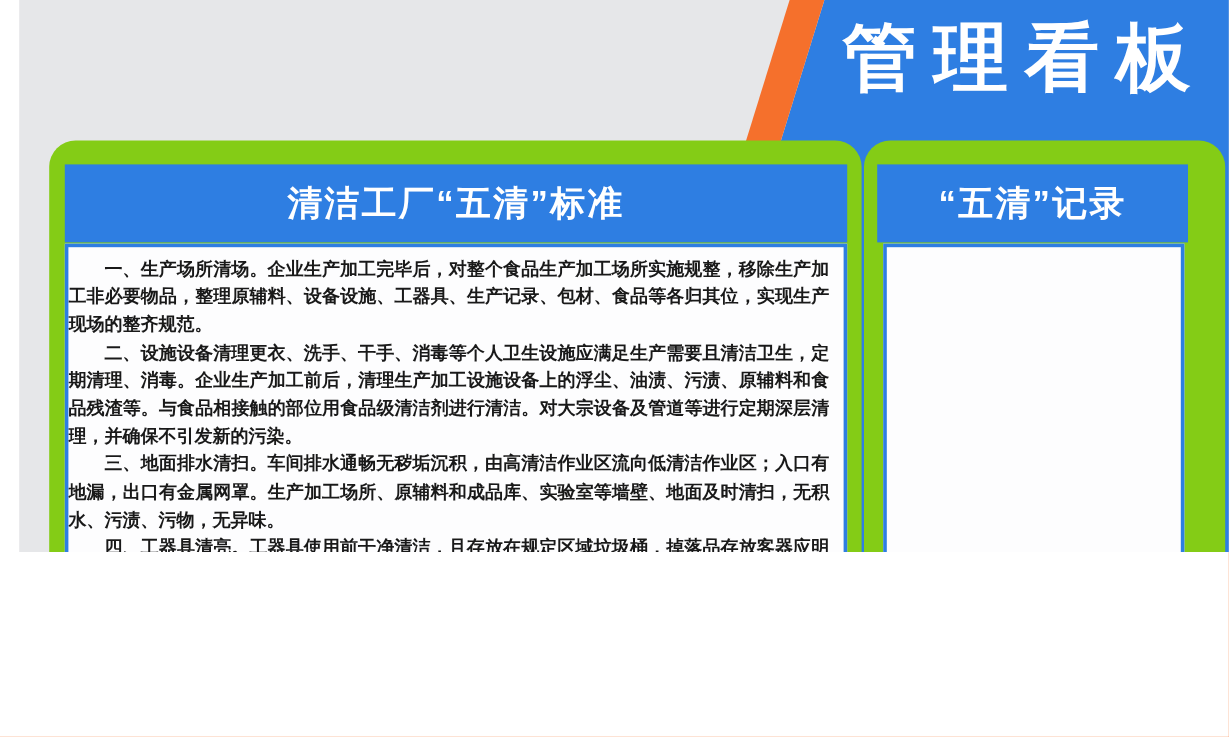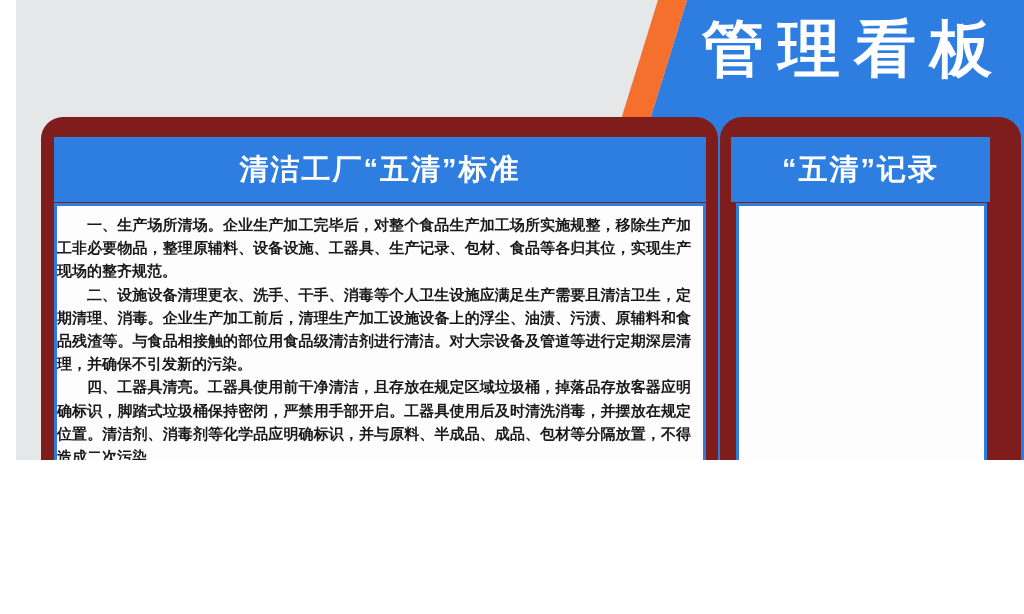--- a/index.html
+++ b/index.html
@@ -14,21 +14,21 @@
   .bg-orange { position:absolute; inset:0; background:#F5702C;
                clip-path:polygon(642px 0, 671px 0, 481px 614px, 452px 614px); }
 
   .board-title { position:absolute; top:16px; right:34px; color:#ffffff;
                  font-size:62px; font-weight:900; letter-spacing:14px; line-height:1.05;
                  white-space:nowrap; }
 
   .seam { position:absolute; left:695px; top:556px; width:318px; height:7px;
           background:rgba(22,62,140,0.35); z-index:1; }
 
-  .card { position:absolute; top:117px; height:438px; background:#7f1d1d;
+  .card { position:absolute; top:117px; height:438px; background:#84cc16;
           border-radius:22px; z-index:2; }
   .card-main   { left:25px;  width:677px; }
   .card-record { left:704px; width:301px; }
 
   .card-header { position:absolute; top:20px; height:65px; background:#2E7EE2;
                  display:flex; align-items:center; justify-content:center; }
   .card-main .card-header   { left:13px; right:12px; }
   .card-record .card-header { left:11px; right:31px; }
   .card-header .hd-text { color:#ffffff; font-size:29px; font-weight:900;
                           letter-spacing:2px; white-space:nowrap; }
@@ -74,20 +74,21 @@
 
   <div class="seam"></div>
 
   <div class="card card-main">
     <div class="card-header">
       <span class="hd-text">清洁工厂“五清”标准</span>
     </div>
     <div class="content-box">
       <p>一、生产场所清场。企业生产加工完毕后，对整个食品生产加工场所实施规整，移除生产加工非必要物品，整理原辅料、设备设施、工器具、生产记录、包材、食品等各归其位，实现生产现场的整齐规范。</p>
       <p>二、设施设备清理更衣、洗手、干手、消毒等个人卫生设施应满足生产需要且清洁卫生，定期清理、消毒。企业生产加工前后，清理生产加工设施设备上的浮尘、油渍、污渍、原辅料和食品残渣等。与食品相接触的部位用食品级清洁剂进行清洁。对大宗设备及管道等进行定期深层清理，并确保不引发新的污染。</p>
+      <p>三、地面排水清扫。车间排水通畅无秽垢沉积，由高清洁作业区流向低清洁作业区；入口有地漏，出口有金属网罩。生产加工场所、原辅料和成品库、实验室等墙壁、地面及时清扫，无积水、污渍、污物，无异味。</p>
       <p>四、工器具清亮。工器具使用前干净清洁，且存放在规定区域垃圾桶，掉落品存放客器应明确标识，脚踏式垃圾桶保持密闭，严禁用手部开启。工器具使用后及时清洗消毒，并摆放在规定位置。清洁剂、消毒剂等化学品应明确标识，并与原料、半成品、成品、包材等分隔放置，不得造成二次污染。</p>
 
     </div>
   </div>
 
   <div class="card card-record">
     <div class="card-header">
       <span class="hd-text">“五清”记录</span>
     </div>
     <div class="content-box"></div>

